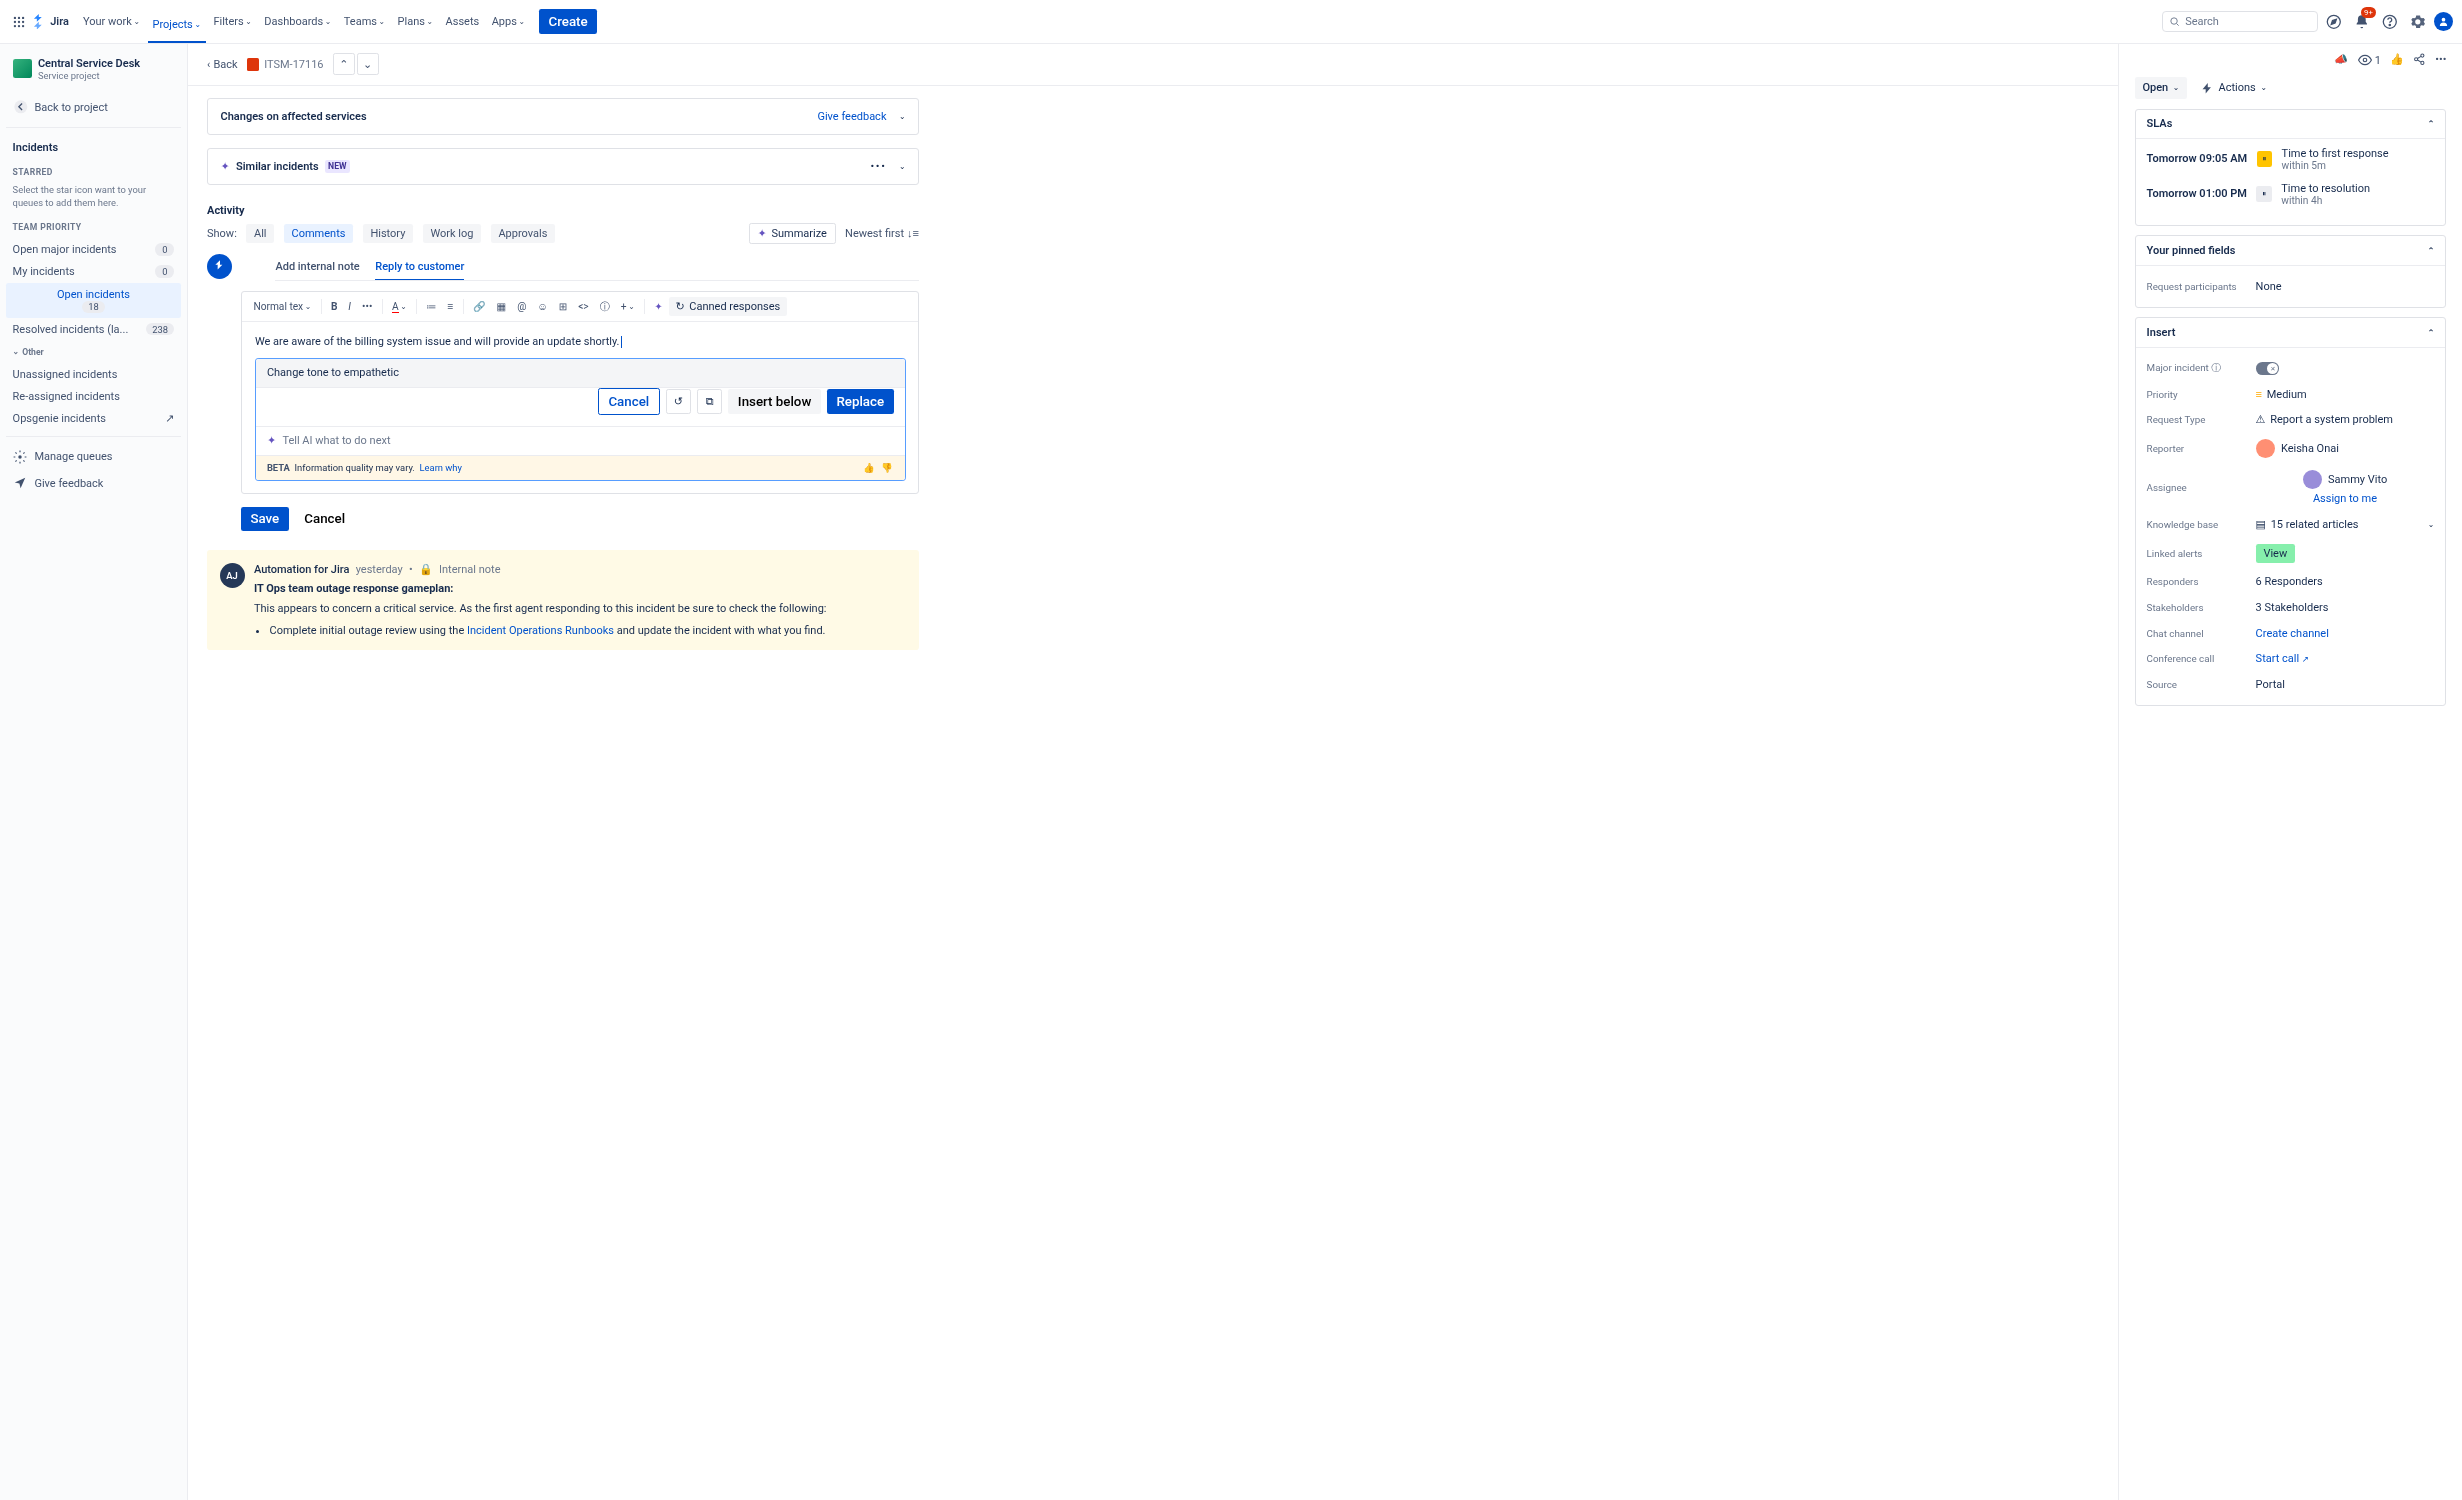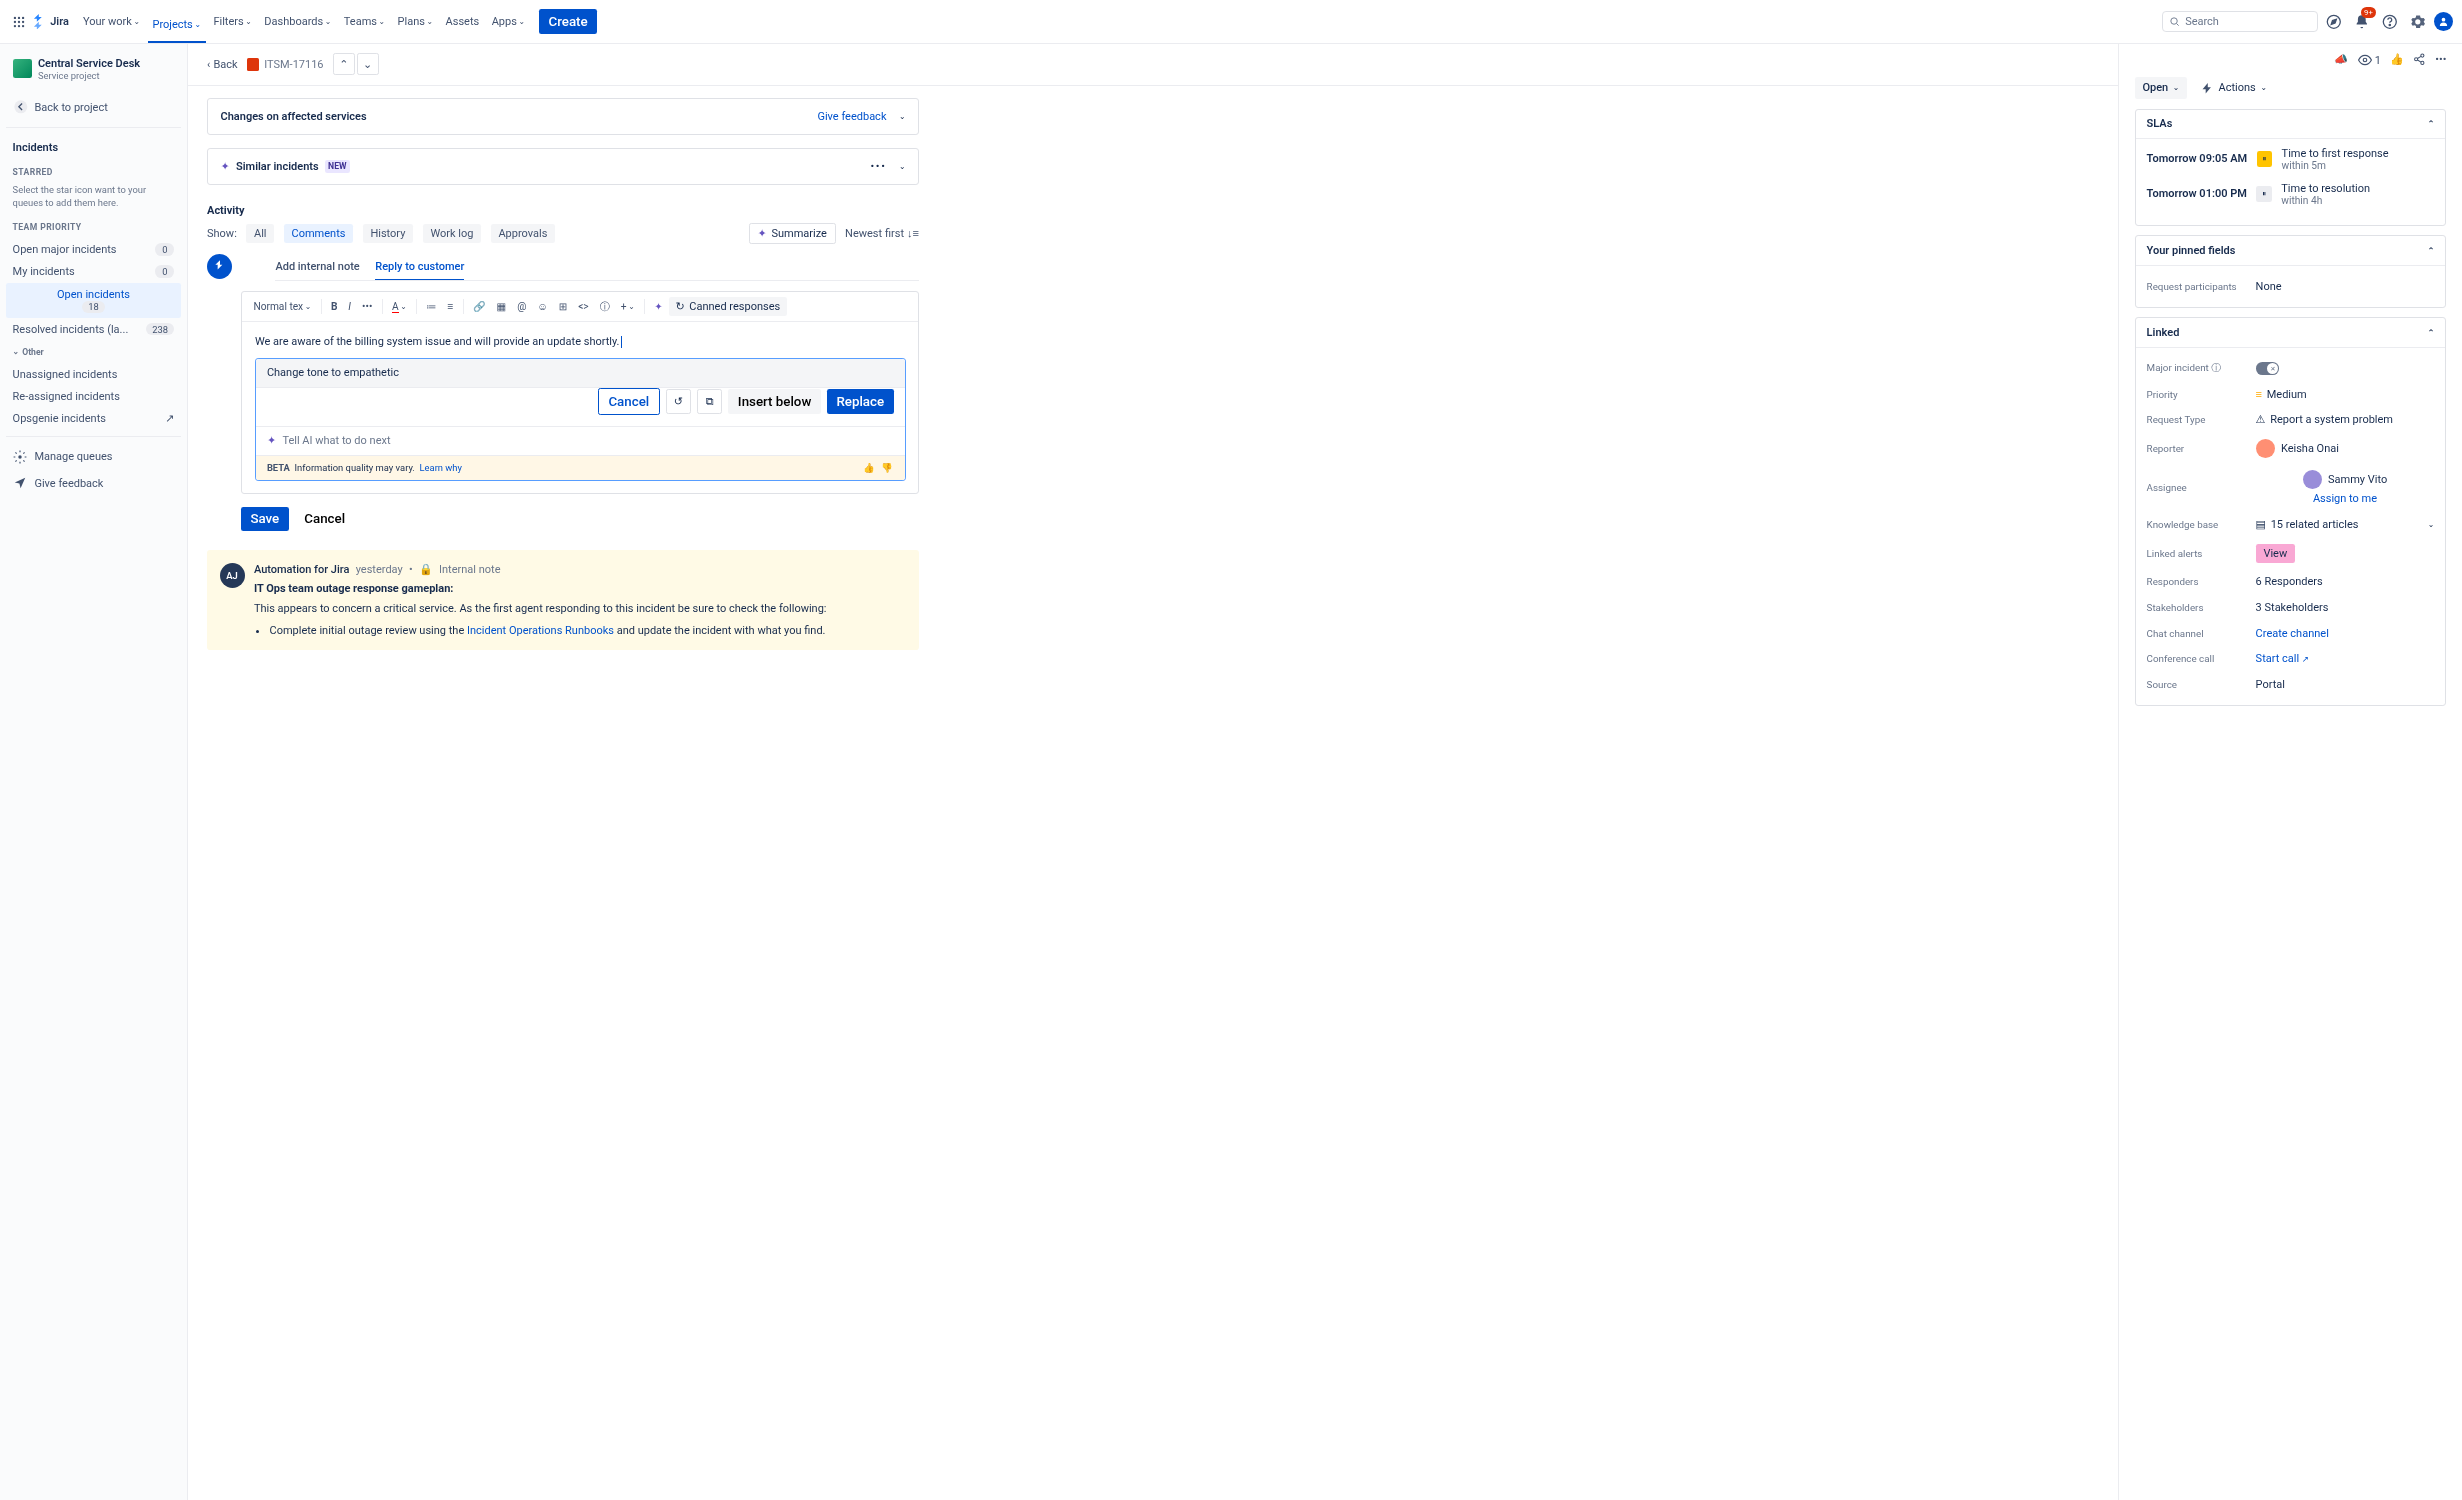--- a/index.html
+++ b/index.html
@@ -128,21 +128,21 @@
 .field-row { display:flex; padding:6.3px 0; align-items:center; }
 .field-label { width:109px; color:#6B778C; font-size:9.8px; }
 .field-val { flex:1; display:flex; gap:4.7px; align-items:center; }
 .link { color:#0052CC; cursor:pointer; }
 .toggle { width:23.5px; height:12.5px; background:#6B778C; border-radius:6.3px; position:relative; cursor:pointer; }
 .toggle::after { content:"✕"; position:absolute; right:0.8px; top:0.8px; width:11px; height:11px; background:#fff; border-radius:50%; font-size:6.3px; display:flex; align-items:center; justify-content:center; color:#6B778C; }
 .prio-icon { color:#FFAB00; font-weight:700; }
 .person { display:flex; gap:6.3px; align-items:center; }
 .person-avatar { width:19px; height:19px; border-radius:50%; background:#998DD9; }
 .reporter-avatar { background:#FF8F73; }
-.view-pill { background:#f9a8d4; padding:3.1px 7.8px; border-radius:2.3px; cursor:pointer; }
+.view-pill { background:#86efac; padding:3.1px 7.8px; border-radius:2.3px; cursor:pointer; }
 .chevron { font-size:7.8px; }
 .ext-icon { font-size:8.6px; }
 svg { display:block; }
 ::-webkit-scrollbar { width:7.8px; }
 ::-webkit-scrollbar-thumb { background:#C1C7D0; border-radius:3.9px; }
 </style>
 </head>
 <body>
 
 <div class="topnav">
@@ -544,21 +544,21 @@
         <div class="section-body">
           <div class="field-row">
               <div class="field-label">Request participants</div>
               <div class="field-val">None</div>
             </div>
         </div>
       </div>
 
       <div class="section">
         <div class="section-head">
-            <span>Linked</span>
+            <span>Insert</span>
             <span class="chevron">⌃</span>
           </div>
         <div class="section-body">
           <div class="field-row">
               <div class="field-label"><span>Major incident</span> <span>ⓘ</span></div>
               <div class="field-val">
                 <div class="toggle"></div>
               </div>
             </div>
           <div class="field-row">

